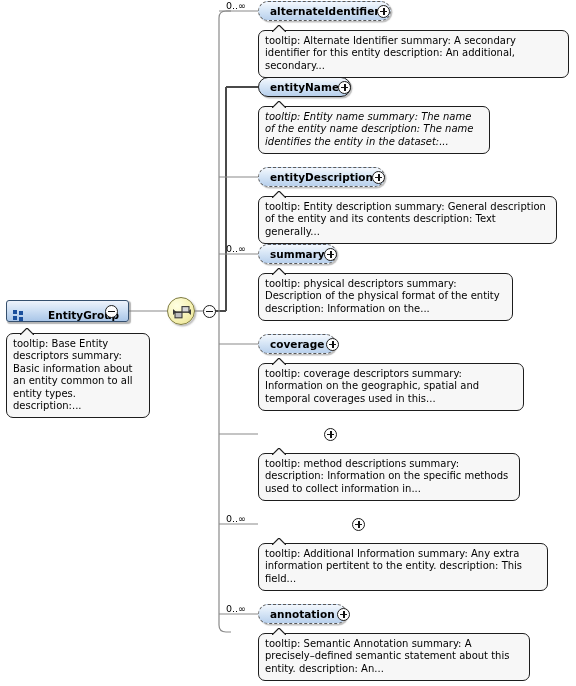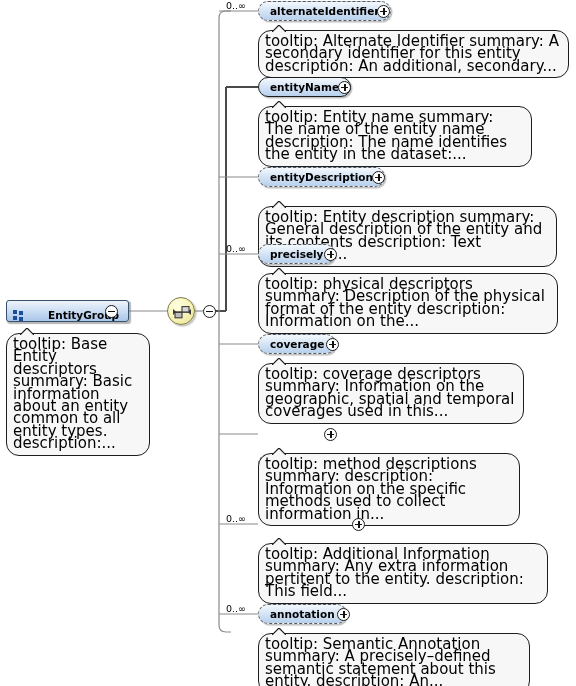--- a/index.html
+++ b/index.html
@@ -100,23 +100,23 @@
     background: radial-gradient(circle at 34% 30%, #ffffe2 0%, #f6f2b6 55%, #e8e08a 100%);
     box-shadow: 1.5px 1.5px 1.5px rgba(140,140,140,.55);
   }
   .seq-glyph { position: absolute; inset: 0; }
 
   
   .tip {
     position: absolute;
     background: #f7f7f7;
     border: 1.2px solid #1d1d1d;
-    border-radius: 13px;
+    border-radius: 7px;
     padding: 4px 6px 5px 6px;
-    font-size: 15px;
+    font-size: 10px;
     line-height: 12.4px;
     font-weight: normal;
     color: #000;
     font-family: "DejaVu Sans", sans-serif;
   }
   .tip .tail {
     position: absolute;
     left: 13px; top: -6px;
     width: 14px; height: 7px;
     overflow: hidden;
@@ -196,48 +196,48 @@
         <path d="M0 7 L7 0 L14 7" fill="#f7f7f7" stroke="#1d1d1d" stroke-width="1.2"></path>
       </svg>
     </span>
     <span>tooltip: Alternate Identifier summary: A secondary identifier for this entity description: An additional, secondary...</span>
   </div>
 
   <div class="elem required" style="left:258px; top:77px;">
     <span>entityName</span>
   </div>
   <div class="toggle plus" style="left:338px; top:80.5px;"></div>
-  <div class="tip" style="left:258px; top:106px; width:274px;">
+  <div class="tip" style="left:258px; top:106px; width:232px;font-style:italic;">
     <span class="tail">
       <svg width="14" height="7" viewBox="0 0 14 7">
         <path d="M0 7 L7 0 L14 7" fill="#f7f7f7" stroke="#1d1d1d" stroke-width="1.2"></path>
       </svg>
     </span>
     <span>tooltip: Entity name summary: The name of the entity name description: The name identifies the entity in the dataset:...</span>
   </div>
 
   <div class="elem optional" style="left:258px; top:167px;">
     <span>entityDescription</span>
   </div>
   <div class="toggle plus" style="left:372px; top:170.5px;"></div>
-  <div class="tip" style="left:258px; top:196px; width:299px;margin-top:10px;">
+  <div class="tip" style="left:258px; top:196px; width:299px;">
     <span class="tail">
       <svg width="14" height="7" viewBox="0 0 14 7">
         <path d="M0 7 L7 0 L14 7" fill="#f7f7f7" stroke="#1d1d1d" stroke-width="1.2"></path>
       </svg>
     </span>
     <span>tooltip: Entity description summary: General description of the entity and its contents description: Text generally...</span>
   </div>
 
   <div class="occ" style="left:226px; top:243px;">0..∞</div>
   <div class="elem optional" style="left:258px; top:244px;">
-    <span>precisely</span>
+    <span>summary</span>
   </div>
   <div class="toggle plus" style="left:324px; top:247.5px;"></div>
-  <div class="tip" style="left:258px; top:273px; width:300px;">
+  <div class="tip" style="left:258px; top:273px; width:255px;">
     <span class="tail">
       <svg width="14" height="7" viewBox="0 0 14 7">
         <path d="M0 7 L7 0 L14 7" fill="#f7f7f7" stroke="#1d1d1d" stroke-width="1.2"></path>
       </svg>
     </span>
     <span>tooltip: physical descriptors summary: Description of the physical format of the entity description: Information on the...</span>
   </div>
 
   <div class="elem optional" style="left:258px; top:334px;align-items:center;">
     <span>coverage</span>

